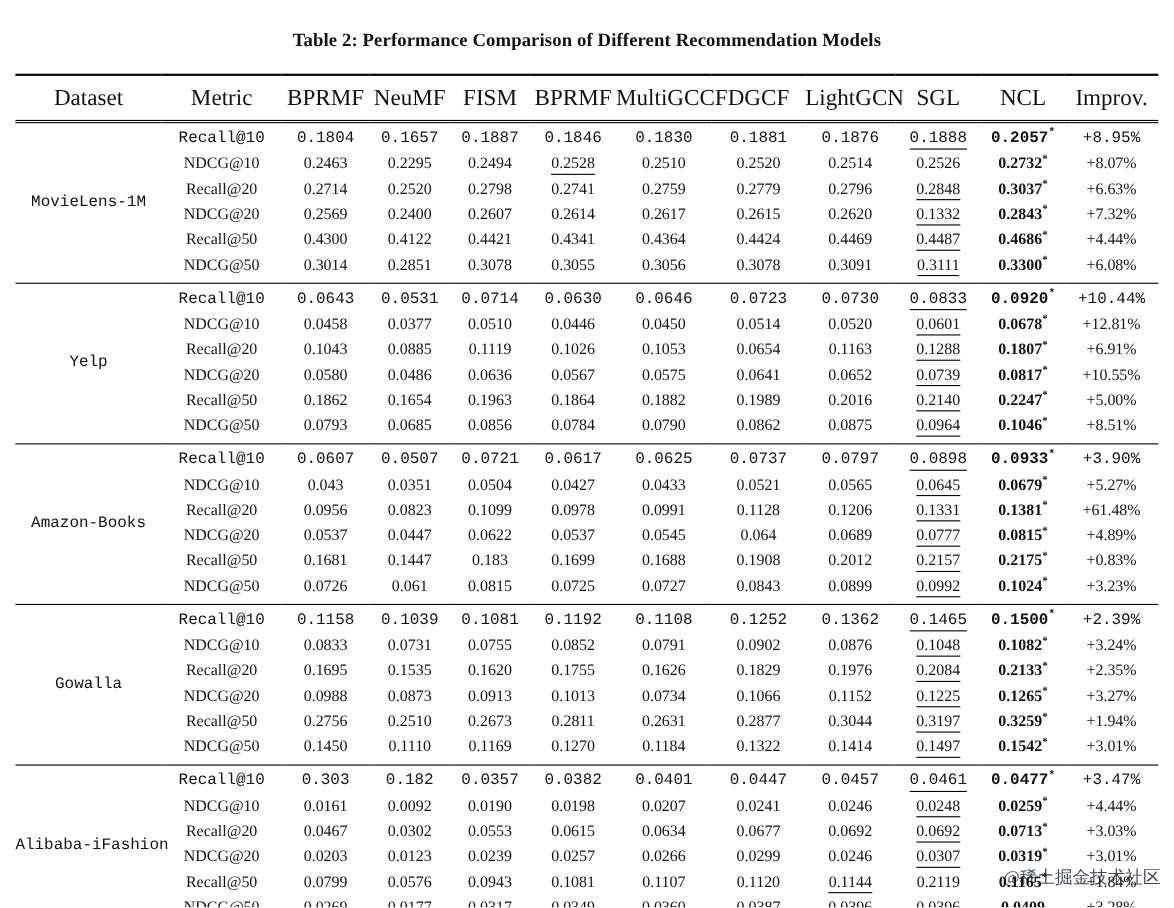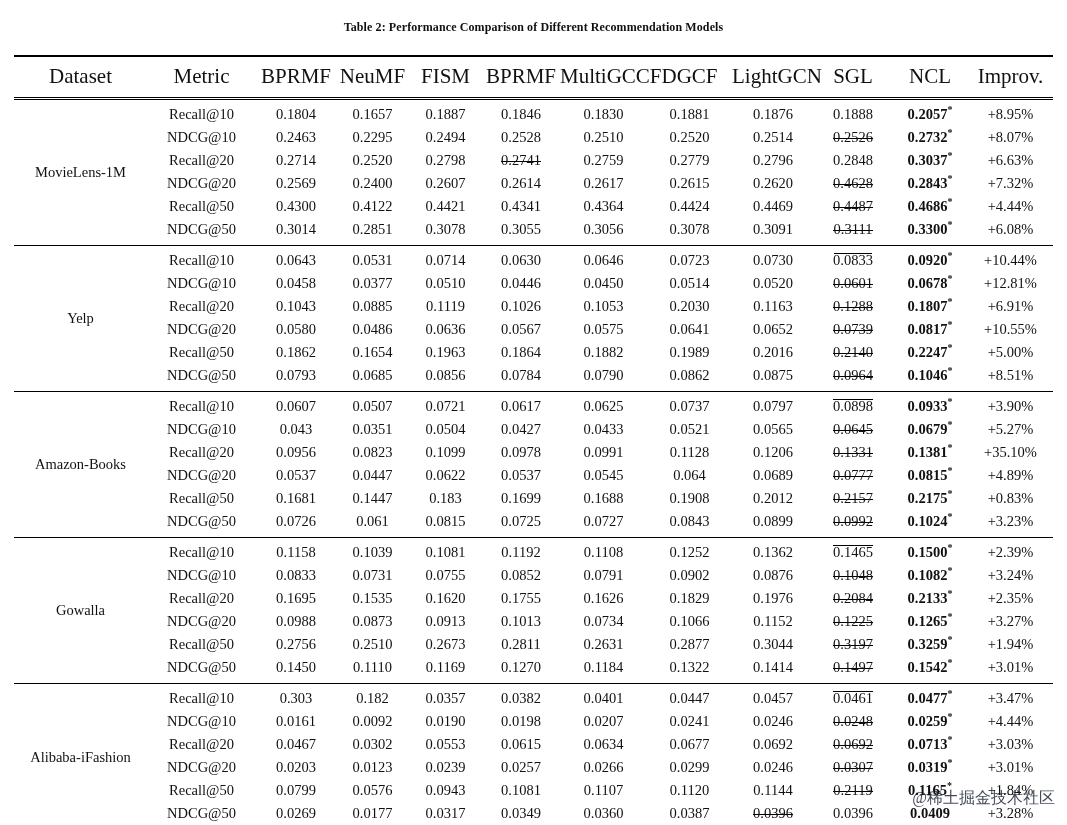--- a/index.html
+++ b/index.html
@@ -5,24 +5,24 @@
   html,body{margin:0;padding:0;background:#ffffff;}
   .page{
     position:relative;
     width:1067px;height:825px;
     background:#ffffff;
     font-family:"Liberation Serif","DejaVu Serif",serif;
     color:#111111;
     overflow:hidden;
   }
   .caption{
-    margin:11px;
-    padding-top:9px;
+    margin:1px;
+    padding-top:26px;
     text-align:center;
-    font-size:12px;
+    font-size:17px;
     font-weight:700;
     letter-spacing:0.1px;
   }
   table.results{
     border-collapse:collapse;
     table-layout:fixed;
     width:1039px;
     margin:20px 14px 0 14px;
     font-size:14.5px;
   }
@@ -34,26 +34,26 @@
     border-bottom:3px double #000;
     text-align:center;
     white-space:nowrap;
   }
   table.results td{
     text-align:center;
     line-height:23px;
     padding:0;
     white-space:nowrap;
   }
-  tr.group-start td{border-top:1px solid #000;padding-top:3px;}
+  tr.group-start td{border-top:1px solid #000;padding-top:3px;font-family:Liberation Mono, monospace;}
   tr.group-start td.dataset-cell{padding-top:0;}
   tr.group-end td{padding-bottom:4px;margin-top:39px;}
   tr.last-group.group-end td{border-bottom:2px solid #000;}
   td.dataset-cell{vertical-align:middle;}
-  .ul{border-bottom:1px solid #000;padding-bottom:16px;}
+  .ul{border-bottom:1px solid #000;padding-bottom:1px;}
   .best{font-weight:700;}
   sup.star{font-weight:700;font-size:10px;line-height:0;}
   td.improv-cell{text-align:right;padding-right:12px;}
   .watermark{
     position:absolute;
     right:12px;
     bottom:16px;
     font-size:16px;
     color:#0f172a;
     opacity:0.8;
@@ -141,21 +141,21 @@
         </tr>
         <tr class="">
           <td class="metric-cell">NDCG@20</td>
           <td><span class="">0.2569</span></td>
           <td><span class="">0.2400</span></td>
           <td><span class="">0.2607</span></td>
           <td><span class="">0.2614</span></td>
           <td><span class="">0.2617</span></td>
           <td><span class="">0.2615</span></td>
           <td><span class="">0.2620</span></td>
-          <td><span class="ul">0.4628</span></td>
+          <td><span class="ul">0.1332</span></td>
           <td><span class="best">0.2843</span><sup class="star">*</sup></td>
           <td class="improv-cell">+7.32%</td>
         </tr>
         <tr class="">
           <td class="metric-cell">Recall@50</td>
           <td><span class="">0.4300</span></td>
           <td><span class="">0.4122</span></td>
           <td><span class="">0.4421</span></td>
           <td><span class="">0.4341</span></td>
           <td><span class="">0.4364</span></td>
@@ -205,21 +205,21 @@
           <td><span class="best">0.0678</span><sup class="star">*</sup></td>
           <td class="improv-cell">+12.81%</td>
         </tr>
         <tr class="">
           <td class="metric-cell">Recall@20</td>
           <td><span class="">0.1043</span></td>
           <td><span class="">0.0885</span></td>
           <td><span class="">0.1119</span></td>
           <td><span class="">0.1026</span></td>
           <td><span class="">0.1053</span></td>
-          <td><span class="">0.2030</span></td>
+          <td><span class="">0.0654</span></td>
           <td><span class="">0.1163</span></td>
           <td><span class="ul">0.1288</span></td>
           <td><span class="best">0.1807</span><sup class="star">*</sup></td>
           <td class="improv-cell">+6.91%</td>
         </tr>
         <tr class="">
           <td class="metric-cell">NDCG@20</td>
           <td><span class="">0.0580</span></td>
           <td><span class="">0.0486</span></td>
           <td><span class="">0.0636</span></td>
@@ -288,21 +288,21 @@
           <td class="metric-cell">Recall@20</td>
           <td><span class="">0.0956</span></td>
           <td><span class="">0.0823</span></td>
           <td><span class="">0.1099</span></td>
           <td><span class="">0.0978</span></td>
           <td><span class="">0.0991</span></td>
           <td><span class="">0.1128</span></td>
           <td><span class="">0.1206</span></td>
           <td><span class="ul">0.1331</span></td>
           <td><span class="best">0.1381</span><sup class="star">*</sup></td>
-          <td class="improv-cell">+35.10%</td>
+          <td class="improv-cell">+61.48%</td>
         </tr>
         <tr class="">
           <td class="metric-cell">NDCG@20</td>
           <td><span class="">0.0537</span></td>
           <td><span class="">0.0447</span></td>
           <td><span class="">0.0622</span></td>
           <td><span class="">0.0537</span></td>
           <td><span class="">0.0545</span></td>
           <td><span class="">0.064</span></td>
           <td><span class="">0.0689</span></td>

